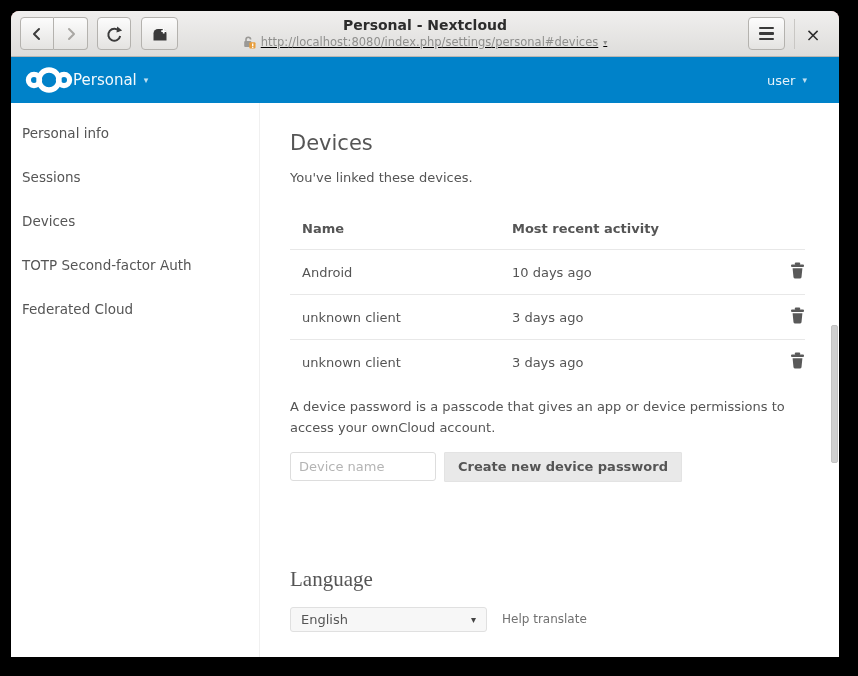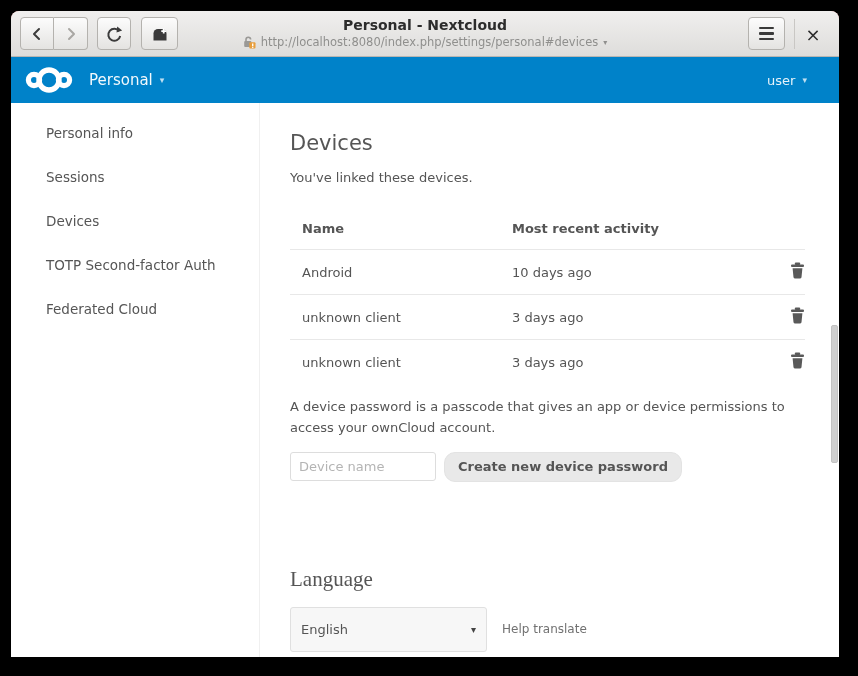--- a/index.html
+++ b/index.html
@@ -13,67 +13,67 @@
   .tb-btn { height:33px; background:linear-gradient(#fcfcfc,#e4e3e1); border:1px solid #b4b2ae;
             border-radius:4px; display:flex; align-items:center; justify-content:center; cursor:pointer; }
   .nav-group { display:flex; margin-left:9px; }
   .nav-group .tb-btn { width:34px; }
   .nav-group .tb-btn.back { border-radius:4px 0 0 4px; }
   .nav-group .tb-btn.fwd  { border-radius:0 4px 4px 0; border-left:none; }
   .reload-btn { width:34px; margin-left:9px; }
   .newtab-btn { width:37px; margin-left:10px; }
   .title-block { position:absolute; left:50%; top:5px; transform:translateX(-50%); text-align:center; width:460px; }
   .tb-title { font-size:14px; font-weight:bold; color:#2c2c2c; line-height:18px; }
-  .url-row { display:flex; align-items:center; justify-content:center; gap:5px; margin-top:1px; }
+  .url-row { display:flex; align-items:center; justify-content:center; gap:5px; margin-top:1px;text-decoration:underline; }
   .tb-url { font-size:11.5px; color:#8f8f8d; }
   .url-caret { font-size:8px; color:#8f8f8d; }
   .menu-btn { position:absolute; right:54px; top:6px; width:37px; }
   .hamburger { display:flex; flex-direction:column; gap:3px; }
   .hamburger span { display:block; width:15px; height:2.5px; background:#3a3a3a; border-radius:1px; }
   .tb-sep { position:absolute; right:44px; top:8px; width:1px; height:30px; background:#c9c7c4; }
   .close-btn { position:absolute; right:13px; top:10px; width:26px; height:26px; display:flex;
                align-items:center; justify-content:center; font-size:18px; color:#2c2c2c; cursor:pointer; }
 
   
   .nc-header { height:46px; flex:0 0 46px; background:#0082c9; display:flex; align-items:center; }
   .nc-logo { margin-left:14px; }
-  .nc-app { margin-left:16px; color:rgba(255,255,255,0.95); font-size:15px; display:flex; align-items:center; gap:7px; cursor:pointer; }
+  .nc-app { color:rgba(255,255,255,0.95); font-size:15px; display:flex; align-items:center; gap:7px; cursor:pointer; }
   .nc-app .caret, .nc-user .caret { font-size:9px; color:rgba(255,255,255,0.75); }
   .nc-user { margin-left:auto; margin-right:32px; color:rgba(255,255,255,0.9); font-size:13px;
              display:flex; align-items:center; gap:7px; cursor:pointer; }
 
   
   .body-row { flex:1; display:flex; background:#fff; position:relative; overflow:hidden; }
   .sidebar { width:249px; flex:0 0 249px; border-right:1px solid #f0f0f0; padding-top:8px; }
-  .sidebar-item { height:44px; display:flex; align-items:center; padding-left:35px;
+  .sidebar-item { height:44px; display:flex; align-items:center; padding-left:11px;
                   color:#555; font-size:13.5px; cursor:pointer; }
   .content { flex:1; padding-left:30px; overflow:hidden; }
   h2.section { font-size:21px; font-weight:normal; color:#555; }
   .devices-h { margin-top:28px; }
   .sub { margin-top:15px; font-size:13px; color:#555; }
 
   table.devices { width:515px; margin-top:28px; border-collapse:collapse; }
   table.devices th { text-align:left; font-size:13px; font-weight:bold; color:#555;
                      padding:8px 0 13px 12px; border-bottom:1px solid #e8e8e8; }
   table.devices td { font-size:13px; color:#555; padding:12px 0 12px 12px; border-bottom:1px solid #e8e8e8; }
   table.devices tr:last-child td { border-bottom:none; }
   td.trash-cell, th.trash-cell { text-align:right; padding-right:25px; padding-left:0; }
   .trash { cursor:pointer; display:inline-block; }
 
   .hint { width:510px; margin-top:13px; font-size:13px; color:#555; line-height:1.6; }
   .device-form { margin-top:13px; display:flex; align-items:center; gap:8px; }
   .device-input { width:146px; height:29px; border:1px solid #ddd; border-radius:3px;
                   padding:0 8px; font-size:13px; color:#333; font-family:inherit; }
   .device-input::placeholder { color:#b4b4b4; }
-  .create-btn { height:30px; background:#e9e9e9; border:1px solid #e3e3e3; border-radius:11px;
+  .create-btn { height:30px; background:#e9e9e9; border:1px solid #e3e3e3; border-radius:1px;
                 font-weight:bold; font-size:13px; color:#555; padding:0 13px; cursor:pointer; font-family:inherit; }
 
   .lang-h { margin-top:85px;font-family:Liberation Serif, serif; }
   .lang-row { margin-top:15px; display:flex; align-items:center; gap:15px; }
-  .dropdown { width:197px; height:45px; background:#f7f7f7; border:1px solid #e0e0e0; border-radius:3px;
+  .dropdown { width:197px; height:25px; background:#f7f7f7; border:1px solid #e0e0e0; border-radius:3px;
               display:flex; align-items:center; justify-content:space-between; padding:0 10px;
               font-size:13px; color:#555; cursor:pointer; }
   .dropdown .caret { font-size:10px; color:#444; }
   .help-link { font-size:12px; color:#717171; cursor:pointer; }
 
   .scroll-thumb { position:absolute; right:1px; top:222px; width:7px; height:138px;
                   background:#cfcfcf; border:1px solid #c2c2c2; border-radius:2px; cursor:pointer; }
 </style>
 </head>
 <body>

